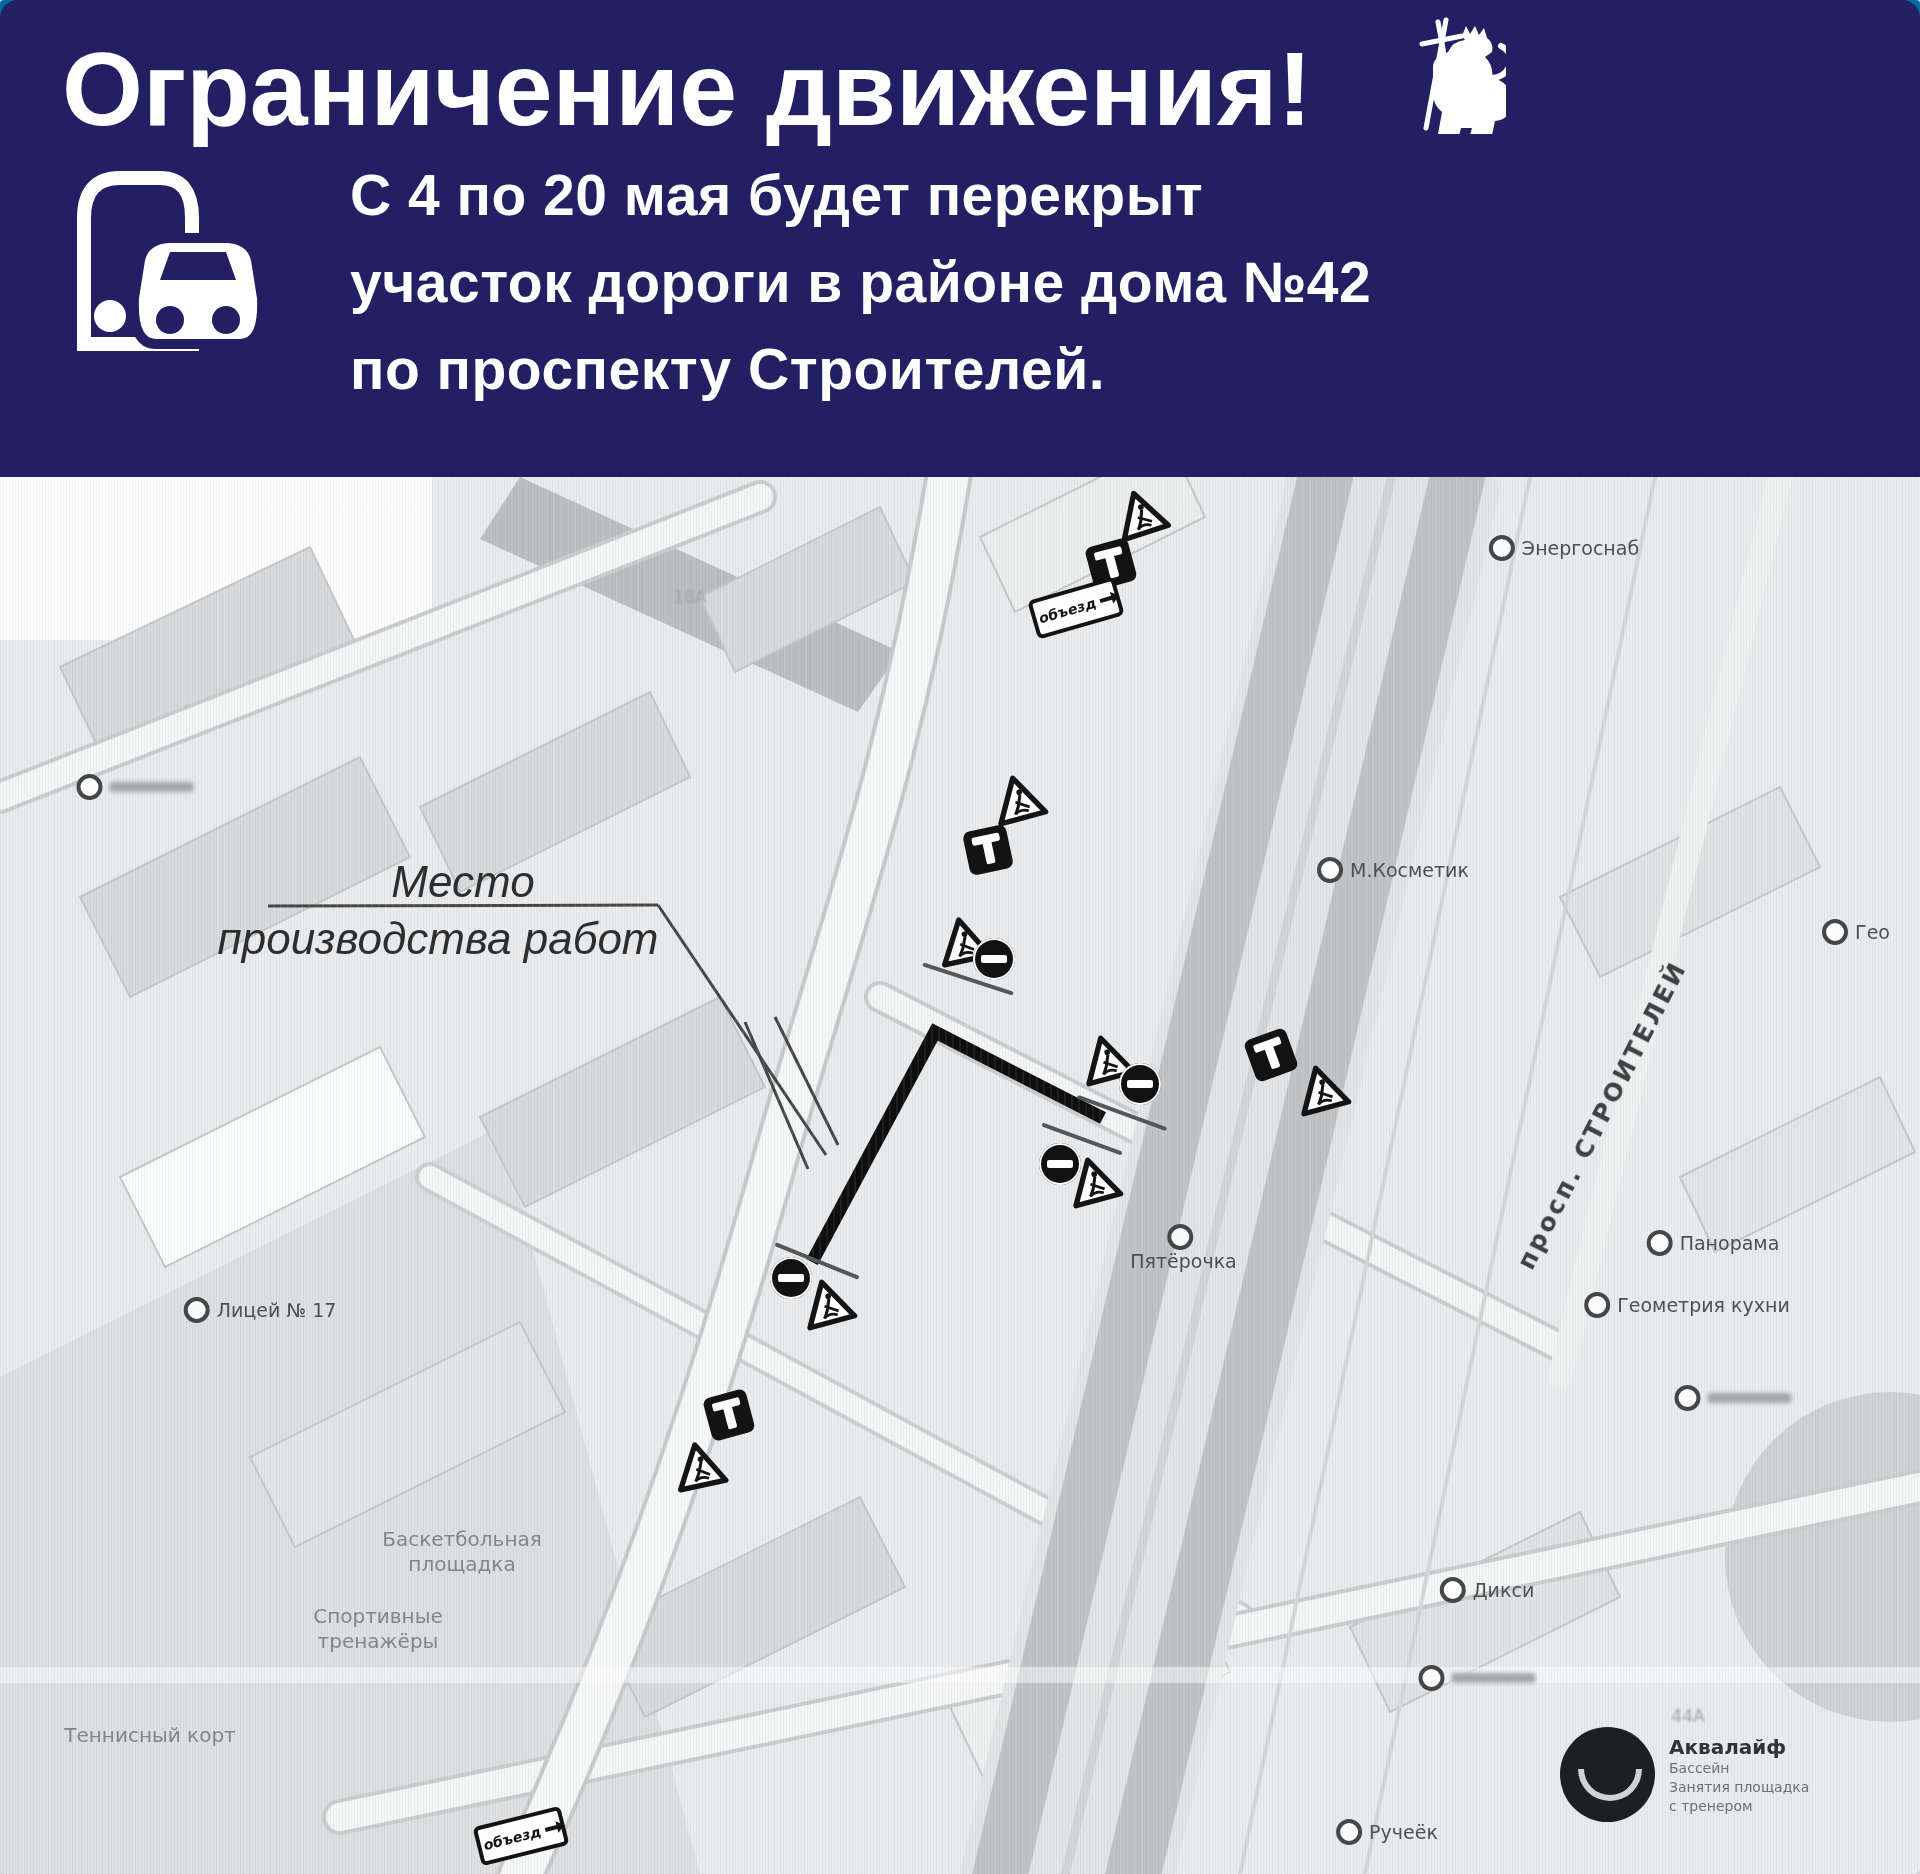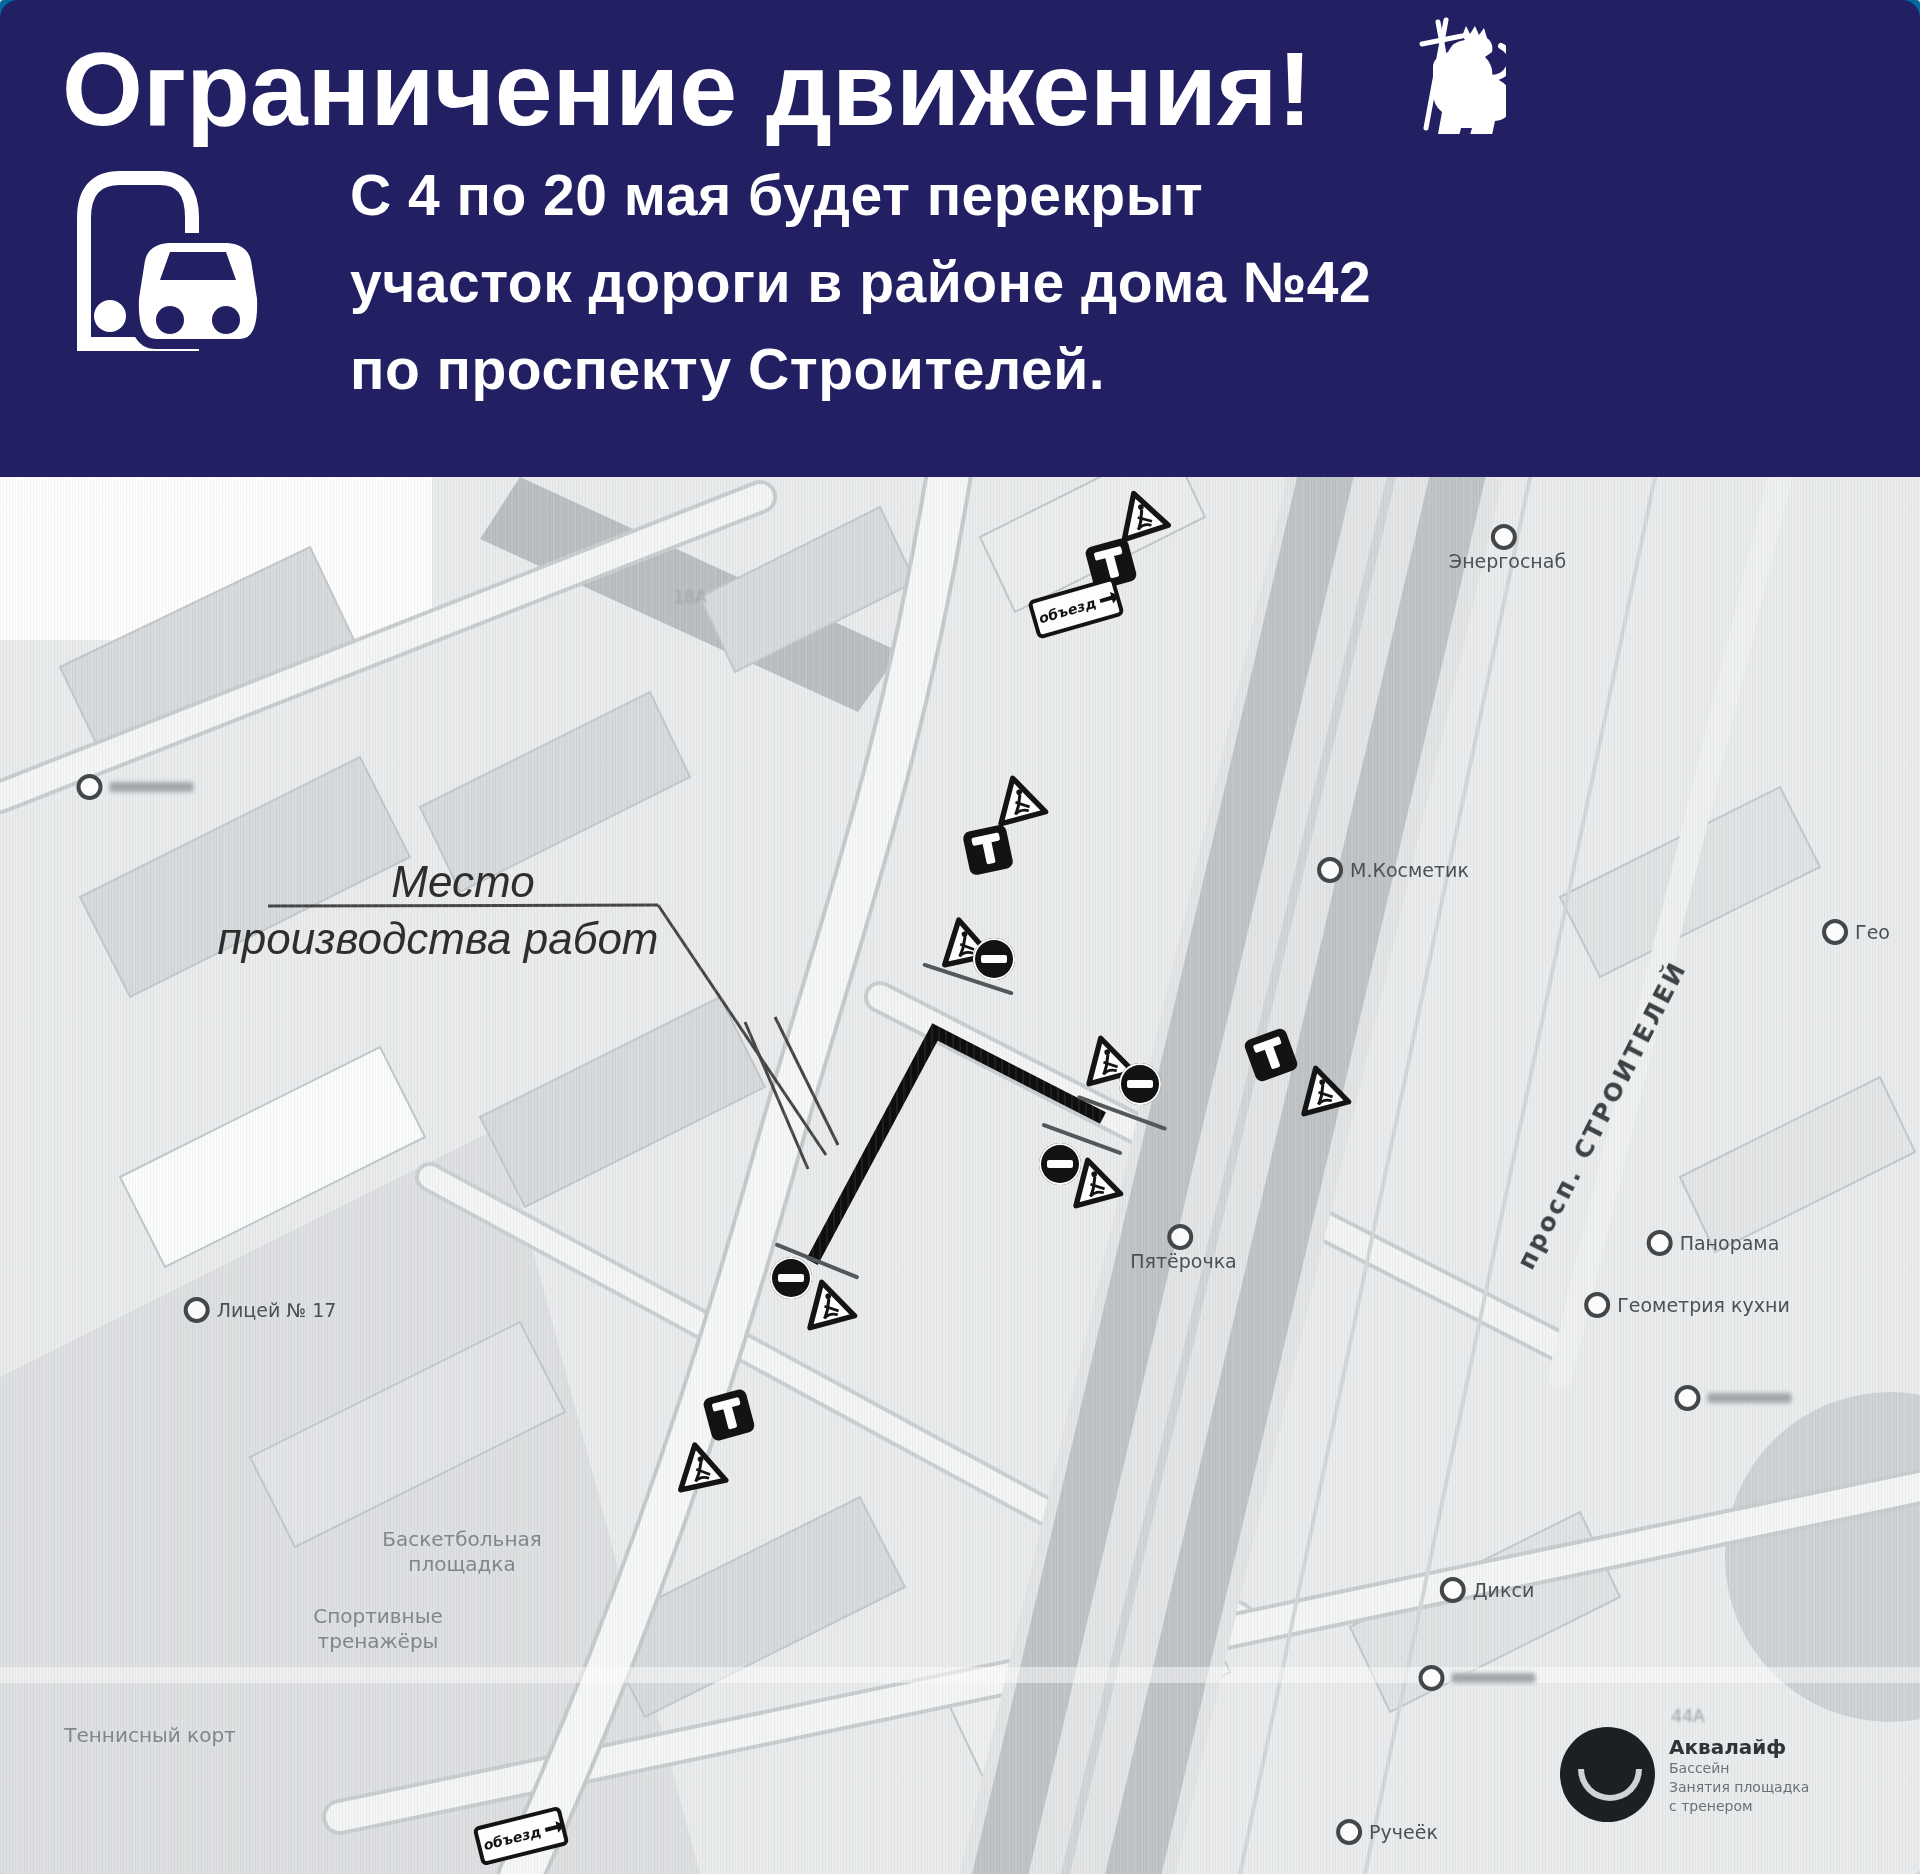--- a/index.html
+++ b/index.html
@@ -208,21 +208,21 @@
         <div class="aqua-logo"></div>
         <div class="aqua-text">
           <div class="aqua-name">Аквалайф</div>
           <div class="aqua-line">Бассейн</div>
           <div class="aqua-line">Занятия площадка</div>
           <div class="aqua-line">с тренером</div>
         </div>
       </div>
 
       <div id="poi-layer">
-          <div class="poi" style="left: 1504px; top: 71px; flex-direction: column;">
+          <div class="poi" style="left: 1564px; top: 71px;">
             <span class="poi-circle"></span>
             <span class="poi-label">Энергоснаб</span>
           </div>
           <div class="poi" style="left: 1393px; top: 393px;">
             <span class="poi-circle"></span>
             <span class="poi-label">М.Косметик</span>
           </div>
           <div class="poi" style="left: 1856px; top: 455px;">
             <span class="poi-circle"></span>
             <span class="poi-label">Гео</span>

